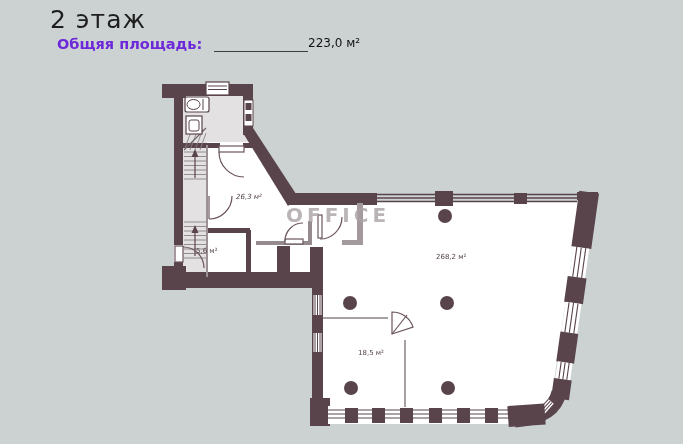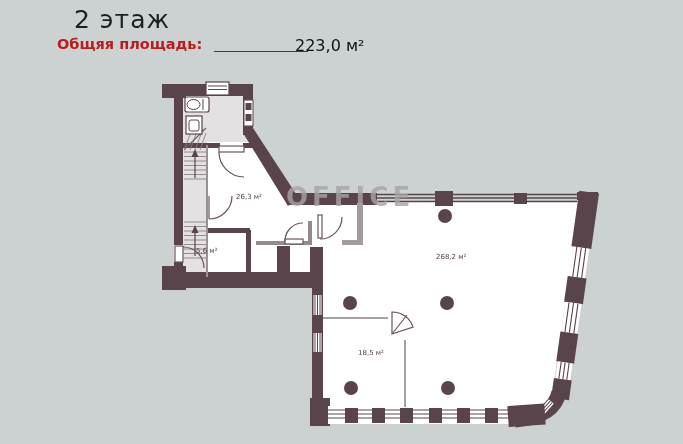--- a/index.html
+++ b/index.html
@@ -2,40 +2,40 @@
 <html><head>
 <meta charset="utf-8">
 <style>
   html,body{margin:0;padding:0;}
   .stage{
     position:relative;width:683px;height:444px;overflow:hidden;
     background:#ccd2d2;font-family:"DejaVu Sans",sans-serif;
   }
   .stage svg{position:absolute;left:0;top:0;}
   .hdr-title{
-    position:absolute;left:74px;top:5px;font-size:25px;color:#1e1e1e;
+    position:absolute;left:50px;top:5px;font-size:25px;color:#1e1e1e;
     letter-spacing:1px;
   }
-  .hdr-row{position:absolute;left:57px;top:36px;font-size:14.5px;color:#b91c1c;}
+  .hdr-row{position:absolute;left:57px;top:36px;font-size:14.5px;color:#6d28d9;}
   .hdr-label{font-weight:bold;}
   .hdr-line{
     position:absolute;left:214px;top:51px;width:94px;height:0;
     border-top:1.4px solid #3c3c3c;
   }
-  .hdr-value{position:absolute;left:295px;top:36px;font-size:16px;color:#111;}
+  .hdr-value{position:absolute;left:308px;top:36px;font-size:12px;color:#111;}
   .room-label{
     position:absolute;font-size:7px;color:#523f46;white-space:nowrap;z-index:4;
   }
-  .rl-26{left:236px;top:193px;}
+  .rl-26{left:236px;top:193px;font-style:italic;}
   .rl-56{left:196px;top:247px;}
   .rl-147{left:436px;top:253px;}
   .rl-259{left:358px;top:349px;}
   .watermark{
-    position:absolute;left:286px;top:182px;z-index:6;
-    font-size:26px;font-weight:bold;letter-spacing:4px;
+    position:absolute;left:286px;top:203px;z-index:6;
+    font-size:20px;font-weight:bold;letter-spacing:4px;
     color:#aaa2a5;opacity:.8;white-space:nowrap;
   }
 </style>
 </head>
 <body>
 
 <div class="stage">
 
   <div class="hdr-title">2 этаж</div>
   <div class="hdr-row hdr-label">Общяя площадь:</div>

